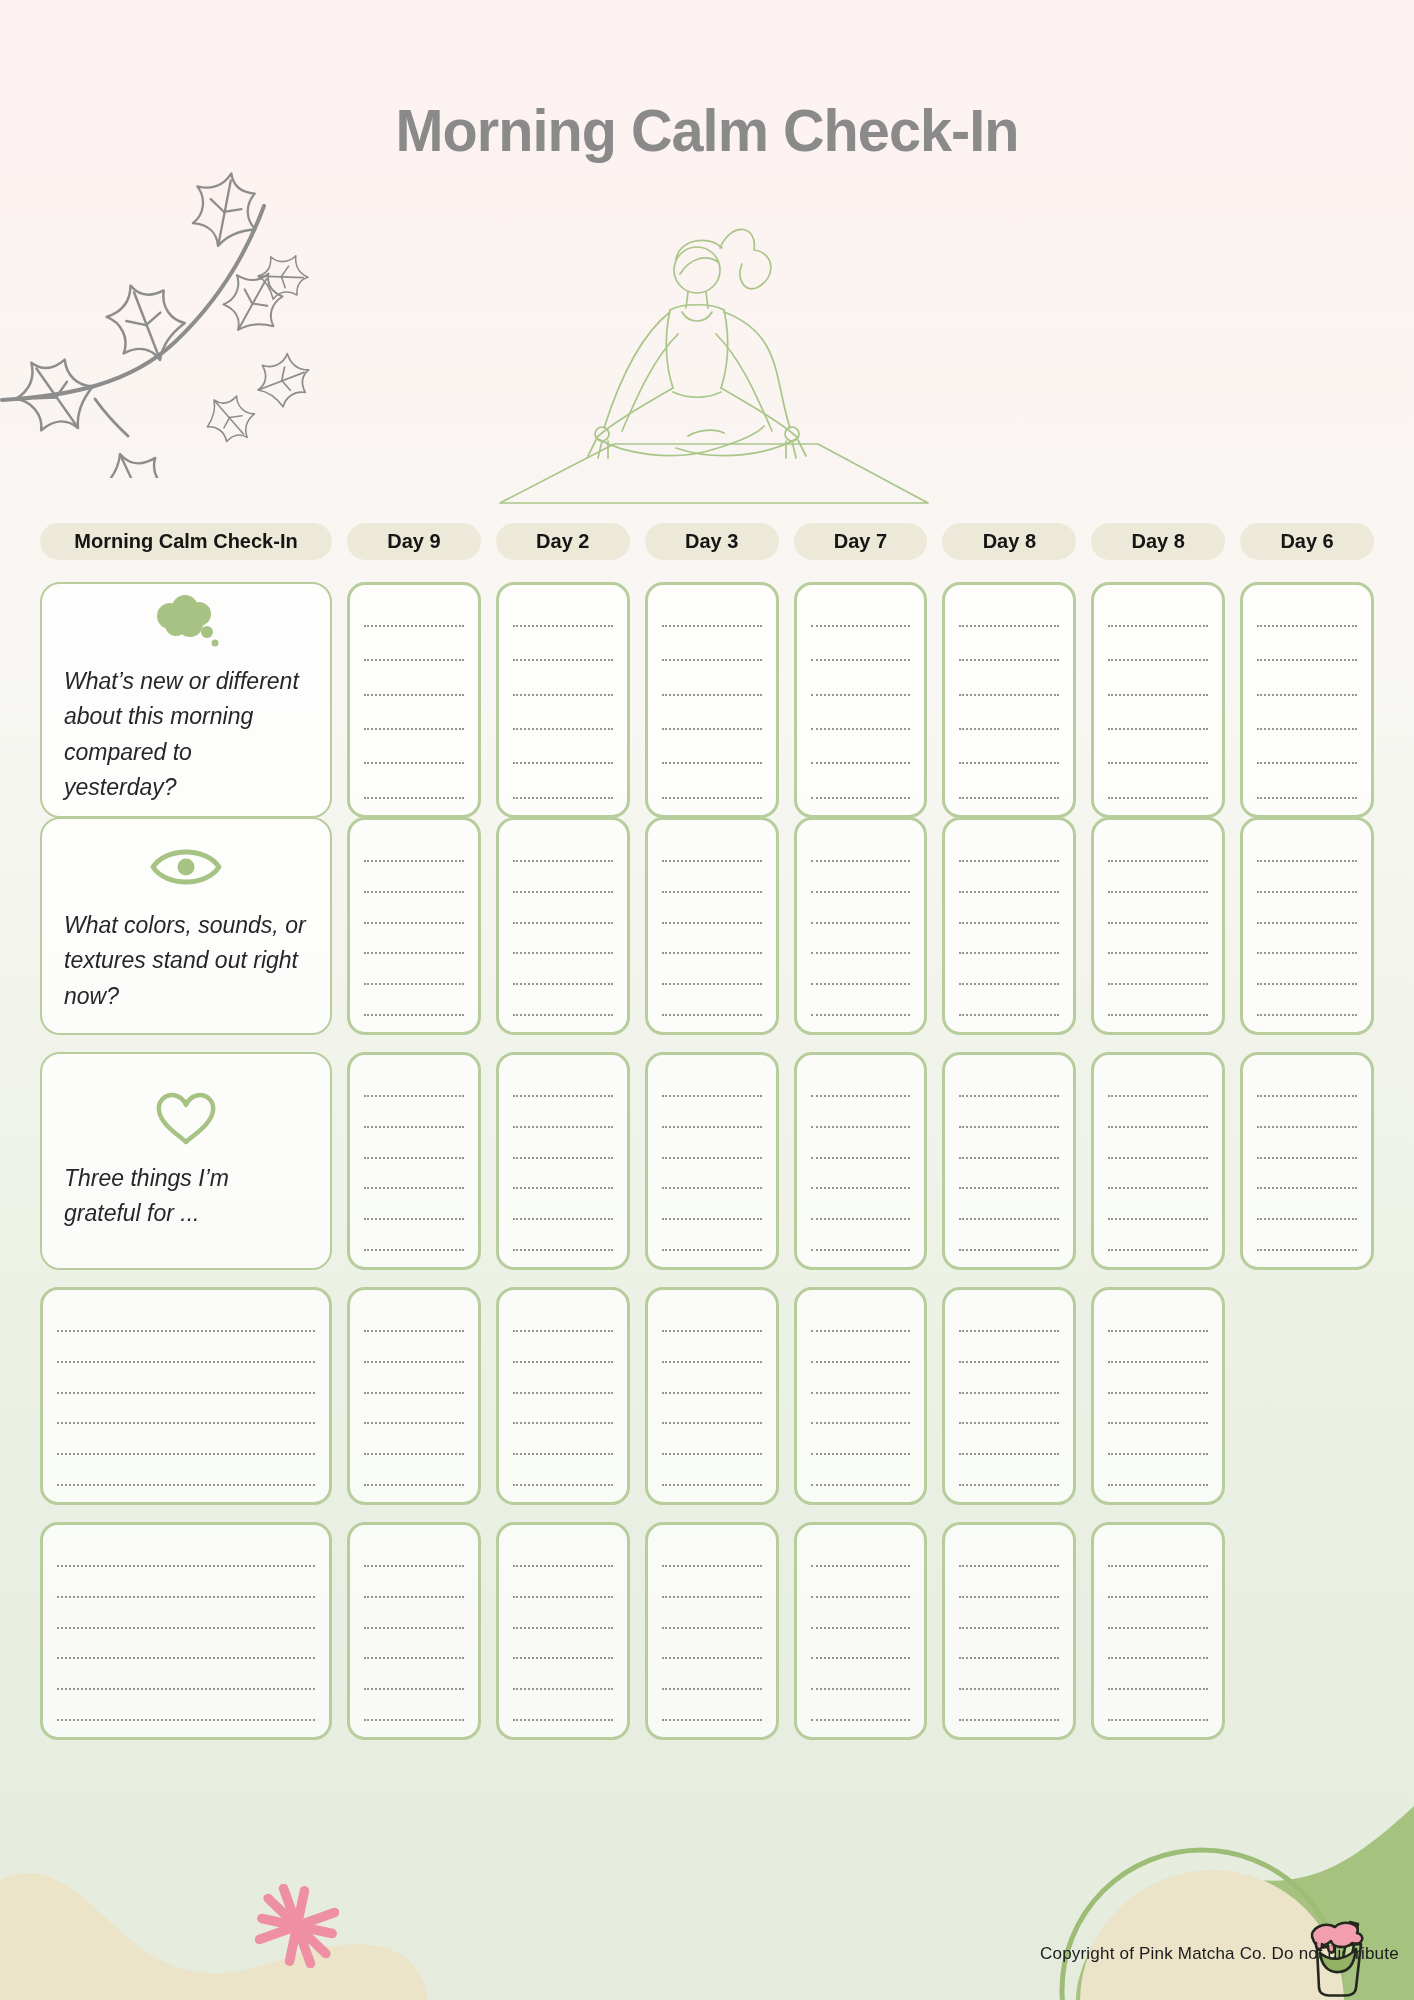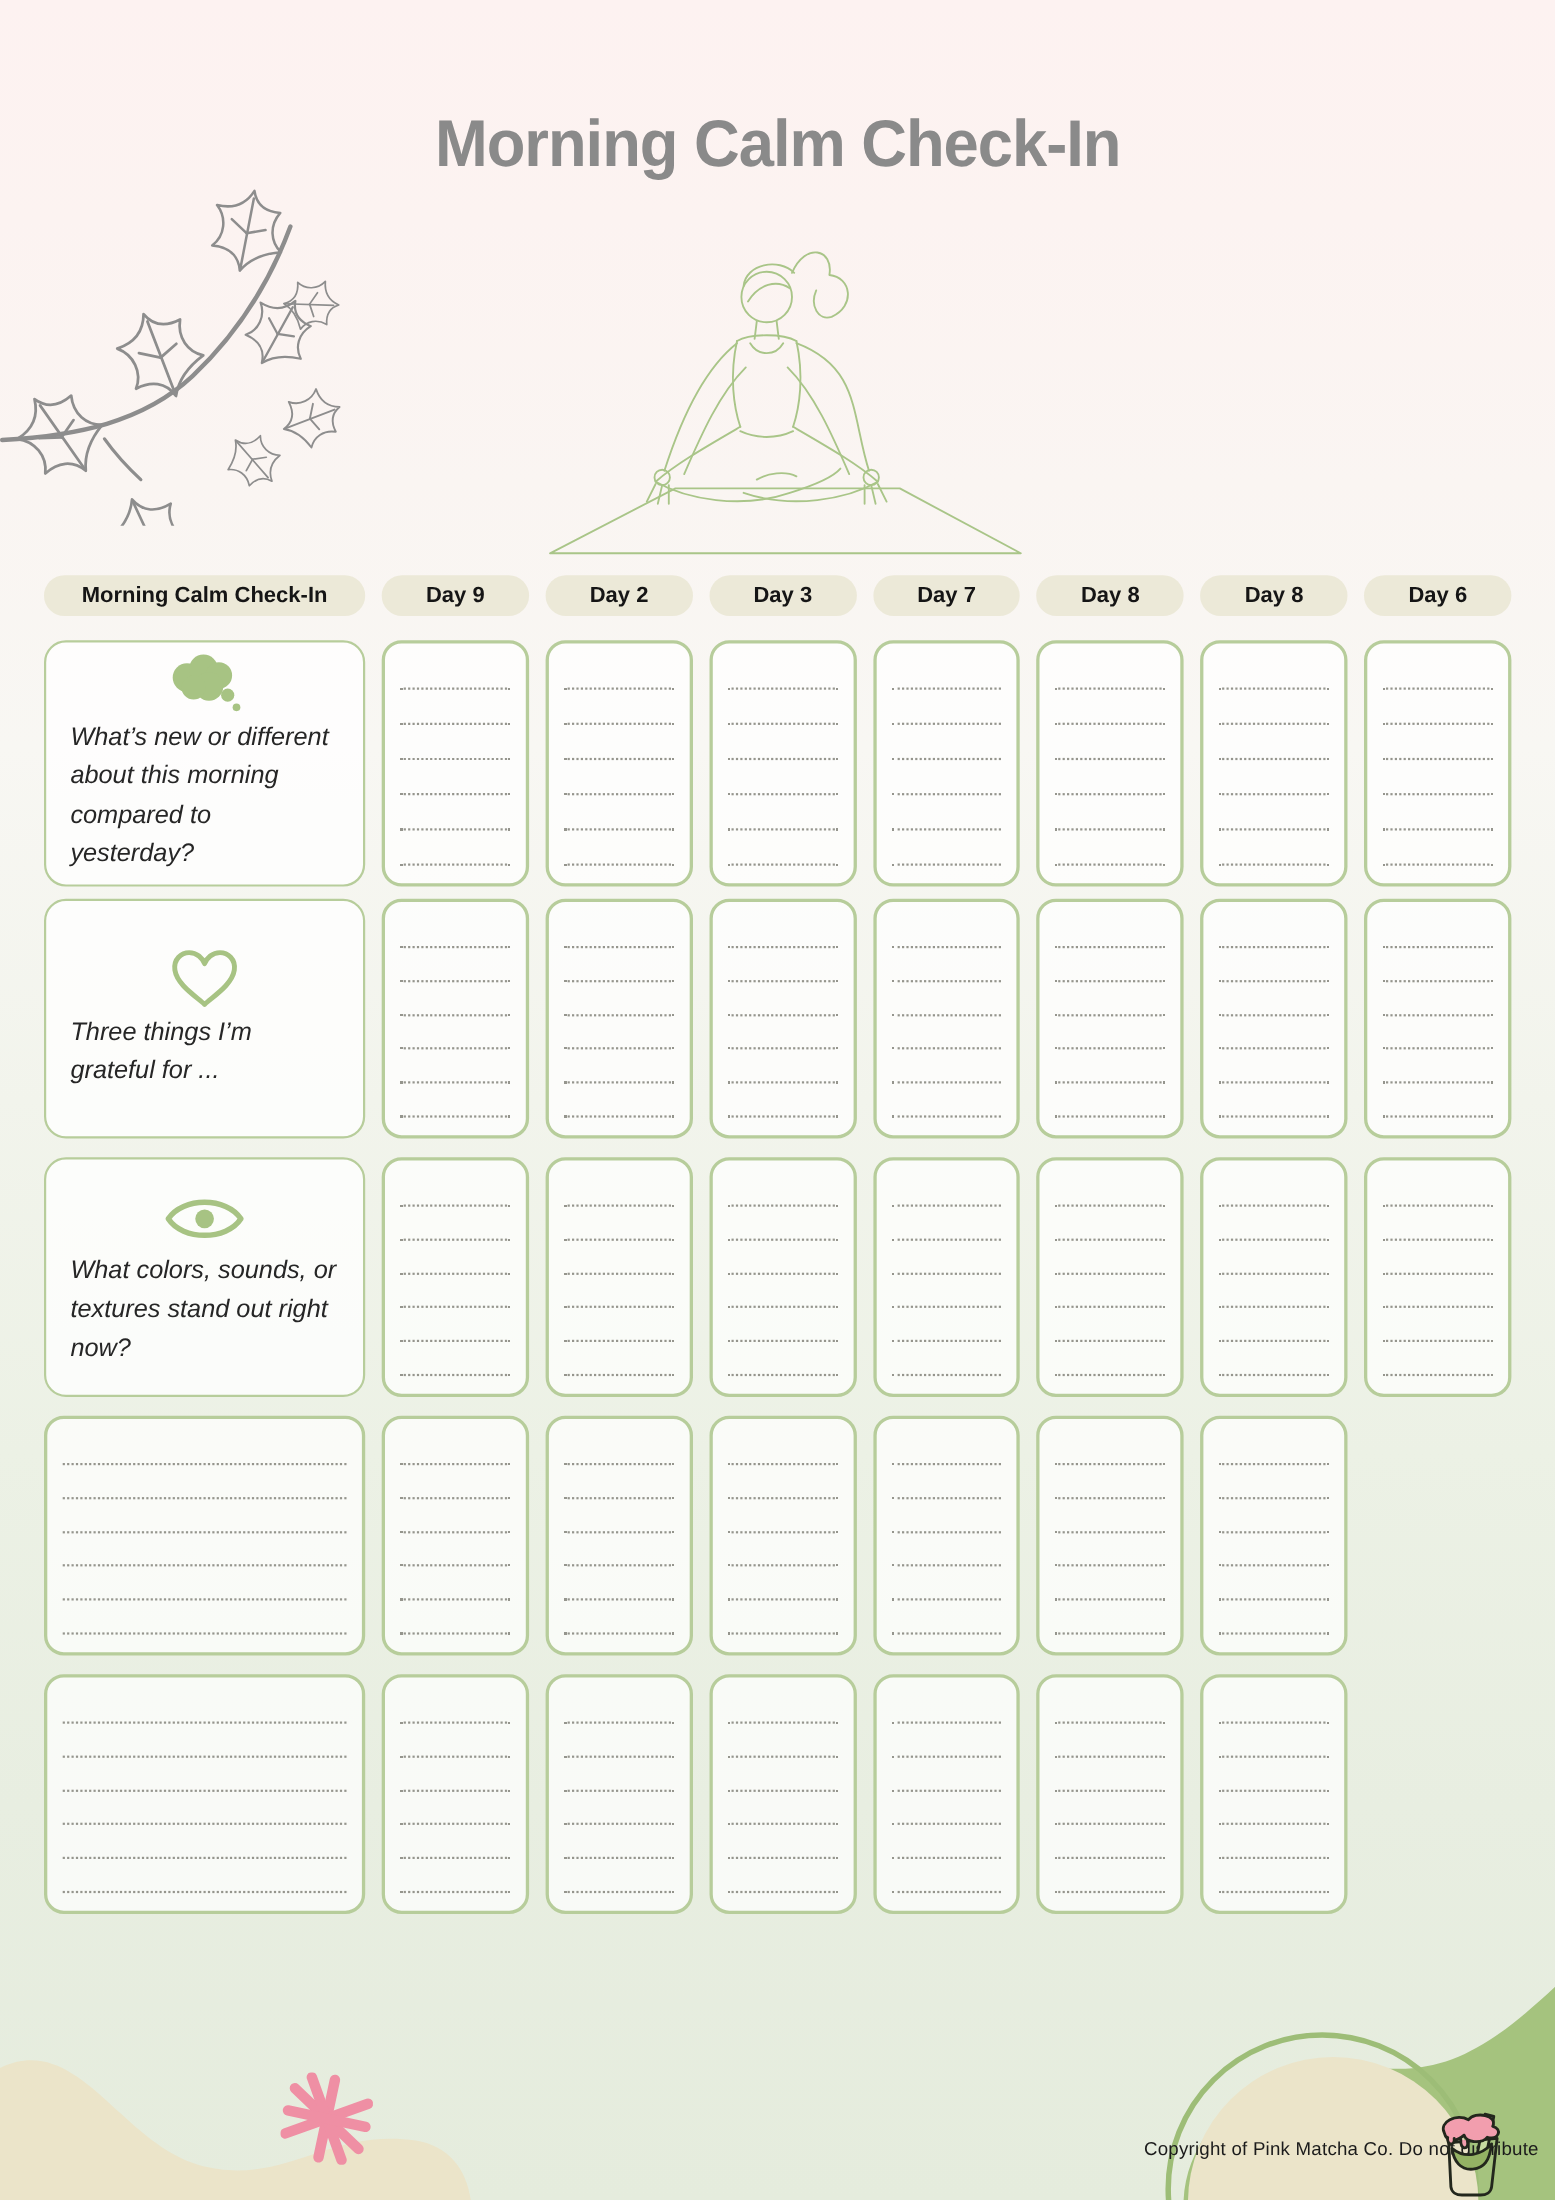--- a/index.html
+++ b/index.html
@@ -32,21 +32,21 @@
     background:var(--pill-cream,#ece9d8);
     border-radius:19px;height:37px;
     display:flex;align-items:center;justify-content:center;
     font-weight:700;font-size:20px;color:#151515;white-space:nowrap;
   }
   .prompt-card{
     background:rgba(255,255,255,0.78);
     border:2px solid var(--border-green,#b7cd9b);
     border-radius:20px;
     display:flex;flex-direction:column;justify-content:center;
-    align-items:stretch;padding:10px 0;
+    align-items:stretch;gap:12px;padding:10px 0;
     box-sizing:border-box;
   }
   .icon-wrap{display:flex;justify-content:center;align-items:center;min-height:58px;}
   .prompt-text{
     font-style:italic;font-size:23px;line-height:1.54;color:#262626;
     padding:0 22px;
   }
   .day-cell{
     background:rgba(255,255,255,0.72);
     border:3px solid var(--border-green,#b7cd9b);
@@ -197,93 +197,93 @@
         <div class="dotline"></div>
         <div class="dotline"></div>
         <div class="dotline"></div>
         <div class="dotline"></div>
       </div>
     </div>
 
   <div class="grid-row content">
     <div class="prompt-card">
       <div class="icon-wrap">
-        <svg width="62" height="56" viewBox="0 0 62 56" fill="none">
-          <path d="M31,50 C22,42 6,32 4,19 C2.5,9 10,3 17,3 C24,3 29,8 31,13 C33,8 38,3 45,3 C52,3 59.5,9 58,19 C56,32 40,42 31,50 Z" stroke="#a7c383" stroke-width="4.5" stroke-linejoin="round"></path>
-        </svg>
-      </div>
-      <div class="prompt-text">Three things I’m grateful for ...</div>
-    </div>
-  <div class="day-cell">
-        <div class="dotline"></div>
-        <div class="dotline"></div>
-        <div class="dotline"></div>
-        <div class="dotline"></div>
-        <div class="dotline"></div>
-        <div class="dotline"></div>
-      </div>
-      <div class="day-cell">
-        <div class="dotline"></div>
-        <div class="dotline"></div>
-        <div class="dotline"></div>
-        <div class="dotline"></div>
-        <div class="dotline"></div>
-        <div class="dotline"></div>
-      </div>
-      <div class="day-cell">
-        <div class="dotline"></div>
-        <div class="dotline"></div>
-        <div class="dotline"></div>
-        <div class="dotline"></div>
-        <div class="dotline"></div>
-        <div class="dotline"></div>
-      </div>
-      <div class="day-cell">
-        <div class="dotline"></div>
-        <div class="dotline"></div>
-        <div class="dotline"></div>
-        <div class="dotline"></div>
-        <div class="dotline"></div>
-        <div class="dotline"></div>
-      </div>
-      <div class="day-cell">
-        <div class="dotline"></div>
-        <div class="dotline"></div>
-        <div class="dotline"></div>
-        <div class="dotline"></div>
-        <div class="dotline"></div>
-        <div class="dotline"></div>
-      </div>
-      <div class="day-cell">
-        <div class="dotline"></div>
-        <div class="dotline"></div>
-        <div class="dotline"></div>
-        <div class="dotline"></div>
-        <div class="dotline"></div>
-        <div class="dotline"></div>
-      </div>
-      <div class="day-cell">
-        <div class="dotline"></div>
-        <div class="dotline"></div>
-        <div class="dotline"></div>
-        <div class="dotline"></div>
-        <div class="dotline"></div>
-        <div class="dotline"></div>
-      </div>
-    </div>
-
-  <div class="grid-row content">
-    <div class="prompt-card">
-      <div class="icon-wrap">
         <svg width="76" height="46" viewBox="0 0 76 46" fill="none">
           <path d="M5,23 C18,3 58,3 71,23 C58,43 18,43 5,23 Z" stroke="#a7c383" stroke-width="5" stroke-linejoin="round"></path>
           <circle cx="38" cy="23" r="8.5" fill="#a7c383"></circle>
         </svg>
       </div>
       <div class="prompt-text">What colors, sounds, or textures stand out right now?</div>
+    </div>
+  <div class="day-cell">
+        <div class="dotline"></div>
+        <div class="dotline"></div>
+        <div class="dotline"></div>
+        <div class="dotline"></div>
+        <div class="dotline"></div>
+        <div class="dotline"></div>
+      </div>
+      <div class="day-cell">
+        <div class="dotline"></div>
+        <div class="dotline"></div>
+        <div class="dotline"></div>
+        <div class="dotline"></div>
+        <div class="dotline"></div>
+        <div class="dotline"></div>
+      </div>
+      <div class="day-cell">
+        <div class="dotline"></div>
+        <div class="dotline"></div>
+        <div class="dotline"></div>
+        <div class="dotline"></div>
+        <div class="dotline"></div>
+        <div class="dotline"></div>
+      </div>
+      <div class="day-cell">
+        <div class="dotline"></div>
+        <div class="dotline"></div>
+        <div class="dotline"></div>
+        <div class="dotline"></div>
+        <div class="dotline"></div>
+        <div class="dotline"></div>
+      </div>
+      <div class="day-cell">
+        <div class="dotline"></div>
+        <div class="dotline"></div>
+        <div class="dotline"></div>
+        <div class="dotline"></div>
+        <div class="dotline"></div>
+        <div class="dotline"></div>
+      </div>
+      <div class="day-cell">
+        <div class="dotline"></div>
+        <div class="dotline"></div>
+        <div class="dotline"></div>
+        <div class="dotline"></div>
+        <div class="dotline"></div>
+        <div class="dotline"></div>
+      </div>
+      <div class="day-cell">
+        <div class="dotline"></div>
+        <div class="dotline"></div>
+        <div class="dotline"></div>
+        <div class="dotline"></div>
+        <div class="dotline"></div>
+        <div class="dotline"></div>
+      </div>
+    </div>
+
+  <div class="grid-row content">
+    <div class="prompt-card">
+      <div class="icon-wrap">
+        <svg width="62" height="56" viewBox="0 0 62 56" fill="none">
+          <path d="M31,50 C22,42 6,32 4,19 C2.5,9 10,3 17,3 C24,3 29,8 31,13 C33,8 38,3 45,3 C52,3 59.5,9 58,19 C56,32 40,42 31,50 Z" stroke="#a7c383" stroke-width="4.5" stroke-linejoin="round"></path>
+        </svg>
+      </div>
+      <div class="prompt-text">Three things I’m grateful for ...</div>
     </div>
   <div class="day-cell">
         <div class="dotline"></div>
         <div class="dotline"></div>
         <div class="dotline"></div>
         <div class="dotline"></div>
         <div class="dotline"></div>
         <div class="dotline"></div>
       </div>
       <div class="day-cell">

